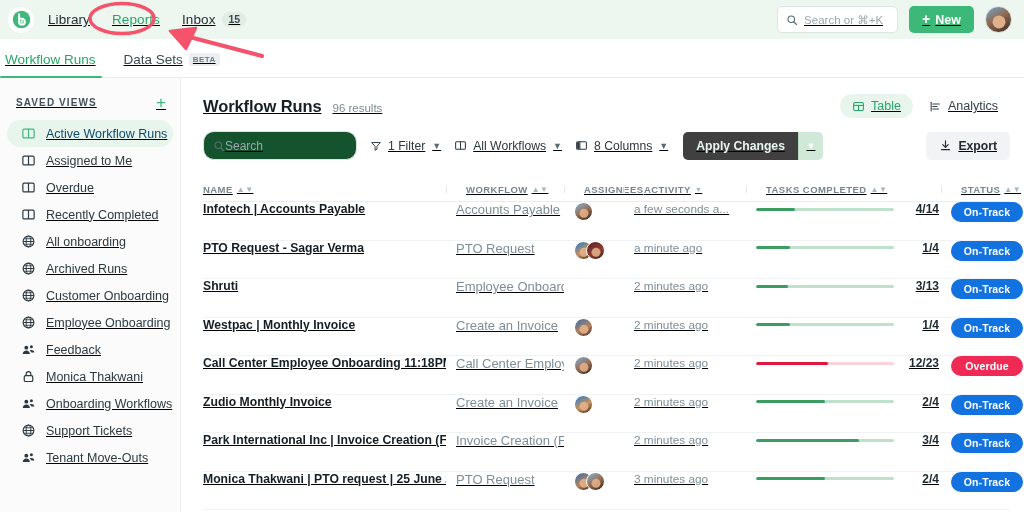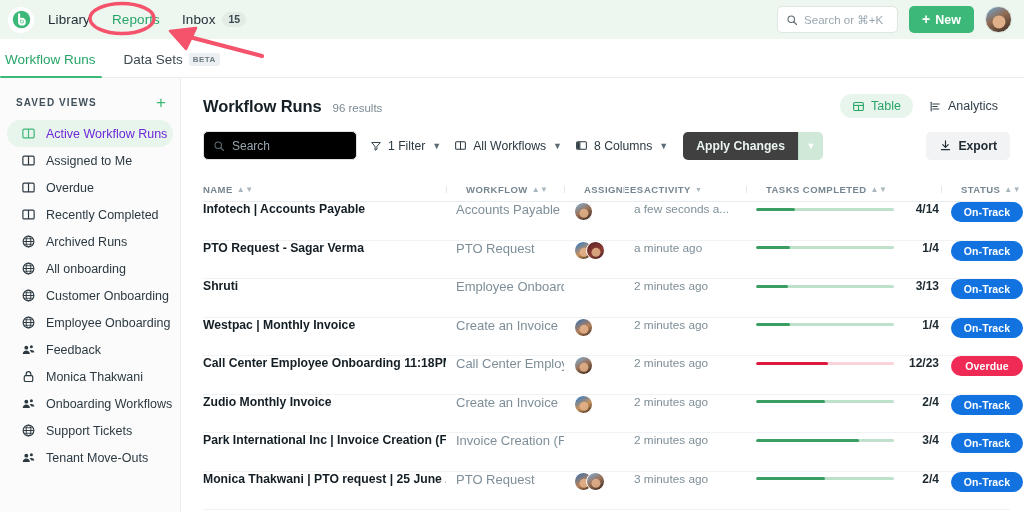--- a/index.html
+++ b/index.html
@@ -3,21 +3,21 @@
 <meta charset="utf-8">
 <style>
   * { box-sizing: border-box; margin: 0; padding: 0; }
   html, body {
     width: 1024px; height: 512px;
     font-family: "Liberation Sans", sans-serif;
     background: #ffffff;
     overflow: hidden;
     -webkit-font-smoothing: antialiased;
   }
-  .app { position: relative; width: 1024px; height: 424px; }
+  .app { position: relative; width: 1024px; height: 424px; text-decoration: underline; }
 
   
   .topbar {
     height: 39px; width: 100%;
     background: #eef6f0;
     display: flex; align-items: center;
     padding: 0 12px 0 8px;
     position: relative;
   }
   .logo {
@@ -108,41 +108,41 @@
     color: #41505a;
   }
   .plus-btn { color: #3cb878; font-size: 17px; line-height: 1; cursor: pointer; }
   .side-item {
     display: flex; align-items: center; gap: 10px;
     padding: 0 10px 0 14px; height: 27px; margin: 0 7px 0 7px;
     border-radius: 14px; cursor: pointer; color: #2c3942; font-size: 12.5px;
     white-space: nowrap;
   }
   .side-item .ico { flex: 0 0 15px; height: 15px; display:flex; align-items:center; justify-content:center; }
-  .side-item.active { background: #e8f5ec; color: #6d28d9; }
+  .side-item.active { background: #e8f5ec; color: #0c4a6e; }
   .side-item.active .ico svg { stroke: #3cb878; }
 
   
   .main { flex: 1 1 auto; padding: 16px 14px 0 22px; overflow: hidden; position: relative; }
   .main-head { display: flex; align-items: center; }
   .page-title { font-size: 16.5px; font-weight: bold; color: #151f26; letter-spacing: -.1px; }
   .results { font-size: 11.5px; color: #7b8a93; margin-left: 11px; margin-top:3px; }
   .view-toggle { margin-left: auto; display: flex; align-items: center; gap: 4px; }
   .vt-btn {
     display: flex; align-items: center; gap: 6px;
     font-size: 12.5px; color: #33424b; padding: 5px 12px;
     border-radius: 14px; cursor: pointer; font-weight: 500;
   }
   .vt-btn.active { background: #e8f5ec; color: #27a567; }
 
   .toolbar { display: flex; align-items: center; margin-top: 13px; gap: 13px; }
   .tb-search {
     width: 154px; height: 29px; border: 1px solid #dde3e1;
-    border-radius: 5px; display: flex; align-items: center;
-    gap: 7px; padding: 0 9px; background: #000000;
+    border-radius: 11px; display: flex; align-items: center;
+    padding: 0 9px; background: #14532d;
   }
   .tb-search .ph { font-size: 12px; color: #9aa7ae; }
   .tb-item {
     display: flex; align-items: center; gap: 6px;
     font-size: 12.2px; color: #2b3840; cursor: pointer; white-space: nowrap;
   }
   .chev { font-size: 9px; color: #5c6b74; margin-left: 1px; }
   .apply-group { display: flex; align-items: stretch; margin-left: 2px; }
   .apply-btn {
     background: #404040; color: #e9f5ee; font-size: 12.2px; font-weight: bold;
@@ -339,33 +339,33 @@
           <div class="side-item">
             <span class="ico">
               <svg xmlns="http://www.w3.org/2000/svg" width="15" height="15" viewBox="0 0 24 24">
                 <circle cx="12" cy="12" r="8.6" fill="none" stroke="#2c3942" stroke-width="1.8"></circle>
                 <ellipse cx="12" cy="12" rx="3.8" ry="8.6" fill="none" stroke="#2c3942" stroke-width="1.6"></ellipse>
                 <line x1="3.4" y1="12" x2="20.6" y2="12" stroke="#2c3942" stroke-width="1.6"></line>
                 <line x1="4.9" y1="7.6" x2="19.1" y2="7.6" stroke="#2c3942" stroke-width="1.4"></line>
                 <line x1="4.9" y1="16.4" x2="19.1" y2="16.4" stroke="#2c3942" stroke-width="1.4"></line>
               </svg>
             </span>
-            <span>Archived Runs</span>
+            <span>All onboarding</span>
           </div>
           <div class="side-item">
             <span class="ico">
               <svg xmlns="http://www.w3.org/2000/svg" width="15" height="15" viewBox="0 0 24 24">
                 <circle cx="12" cy="12" r="8.6" fill="none" stroke="#2c3942" stroke-width="1.8"></circle>
                 <ellipse cx="12" cy="12" rx="3.8" ry="8.6" fill="none" stroke="#2c3942" stroke-width="1.6"></ellipse>
                 <line x1="3.4" y1="12" x2="20.6" y2="12" stroke="#2c3942" stroke-width="1.6"></line>
                 <line x1="4.9" y1="7.6" x2="19.1" y2="7.6" stroke="#2c3942" stroke-width="1.4"></line>
                 <line x1="4.9" y1="16.4" x2="19.1" y2="16.4" stroke="#2c3942" stroke-width="1.4"></line>
               </svg>
             </span>
-            <span>All onboarding</span>
+            <span>Archived Runs</span>
           </div>
           <div class="side-item">
             <span class="ico">
               <svg xmlns="http://www.w3.org/2000/svg" width="15" height="15" viewBox="0 0 24 24">
                 <circle cx="12" cy="12" r="8.6" fill="none" stroke="#2c3942" stroke-width="1.8"></circle>
                 <ellipse cx="12" cy="12" rx="3.8" ry="8.6" fill="none" stroke="#2c3942" stroke-width="1.6"></ellipse>
                 <line x1="3.4" y1="12" x2="20.6" y2="12" stroke="#2c3942" stroke-width="1.6"></line>
                 <line x1="4.9" y1="7.6" x2="19.1" y2="7.6" stroke="#2c3942" stroke-width="1.4"></line>
                 <line x1="4.9" y1="16.4" x2="19.1" y2="16.4" stroke="#2c3942" stroke-width="1.4"></line>
               </svg>

